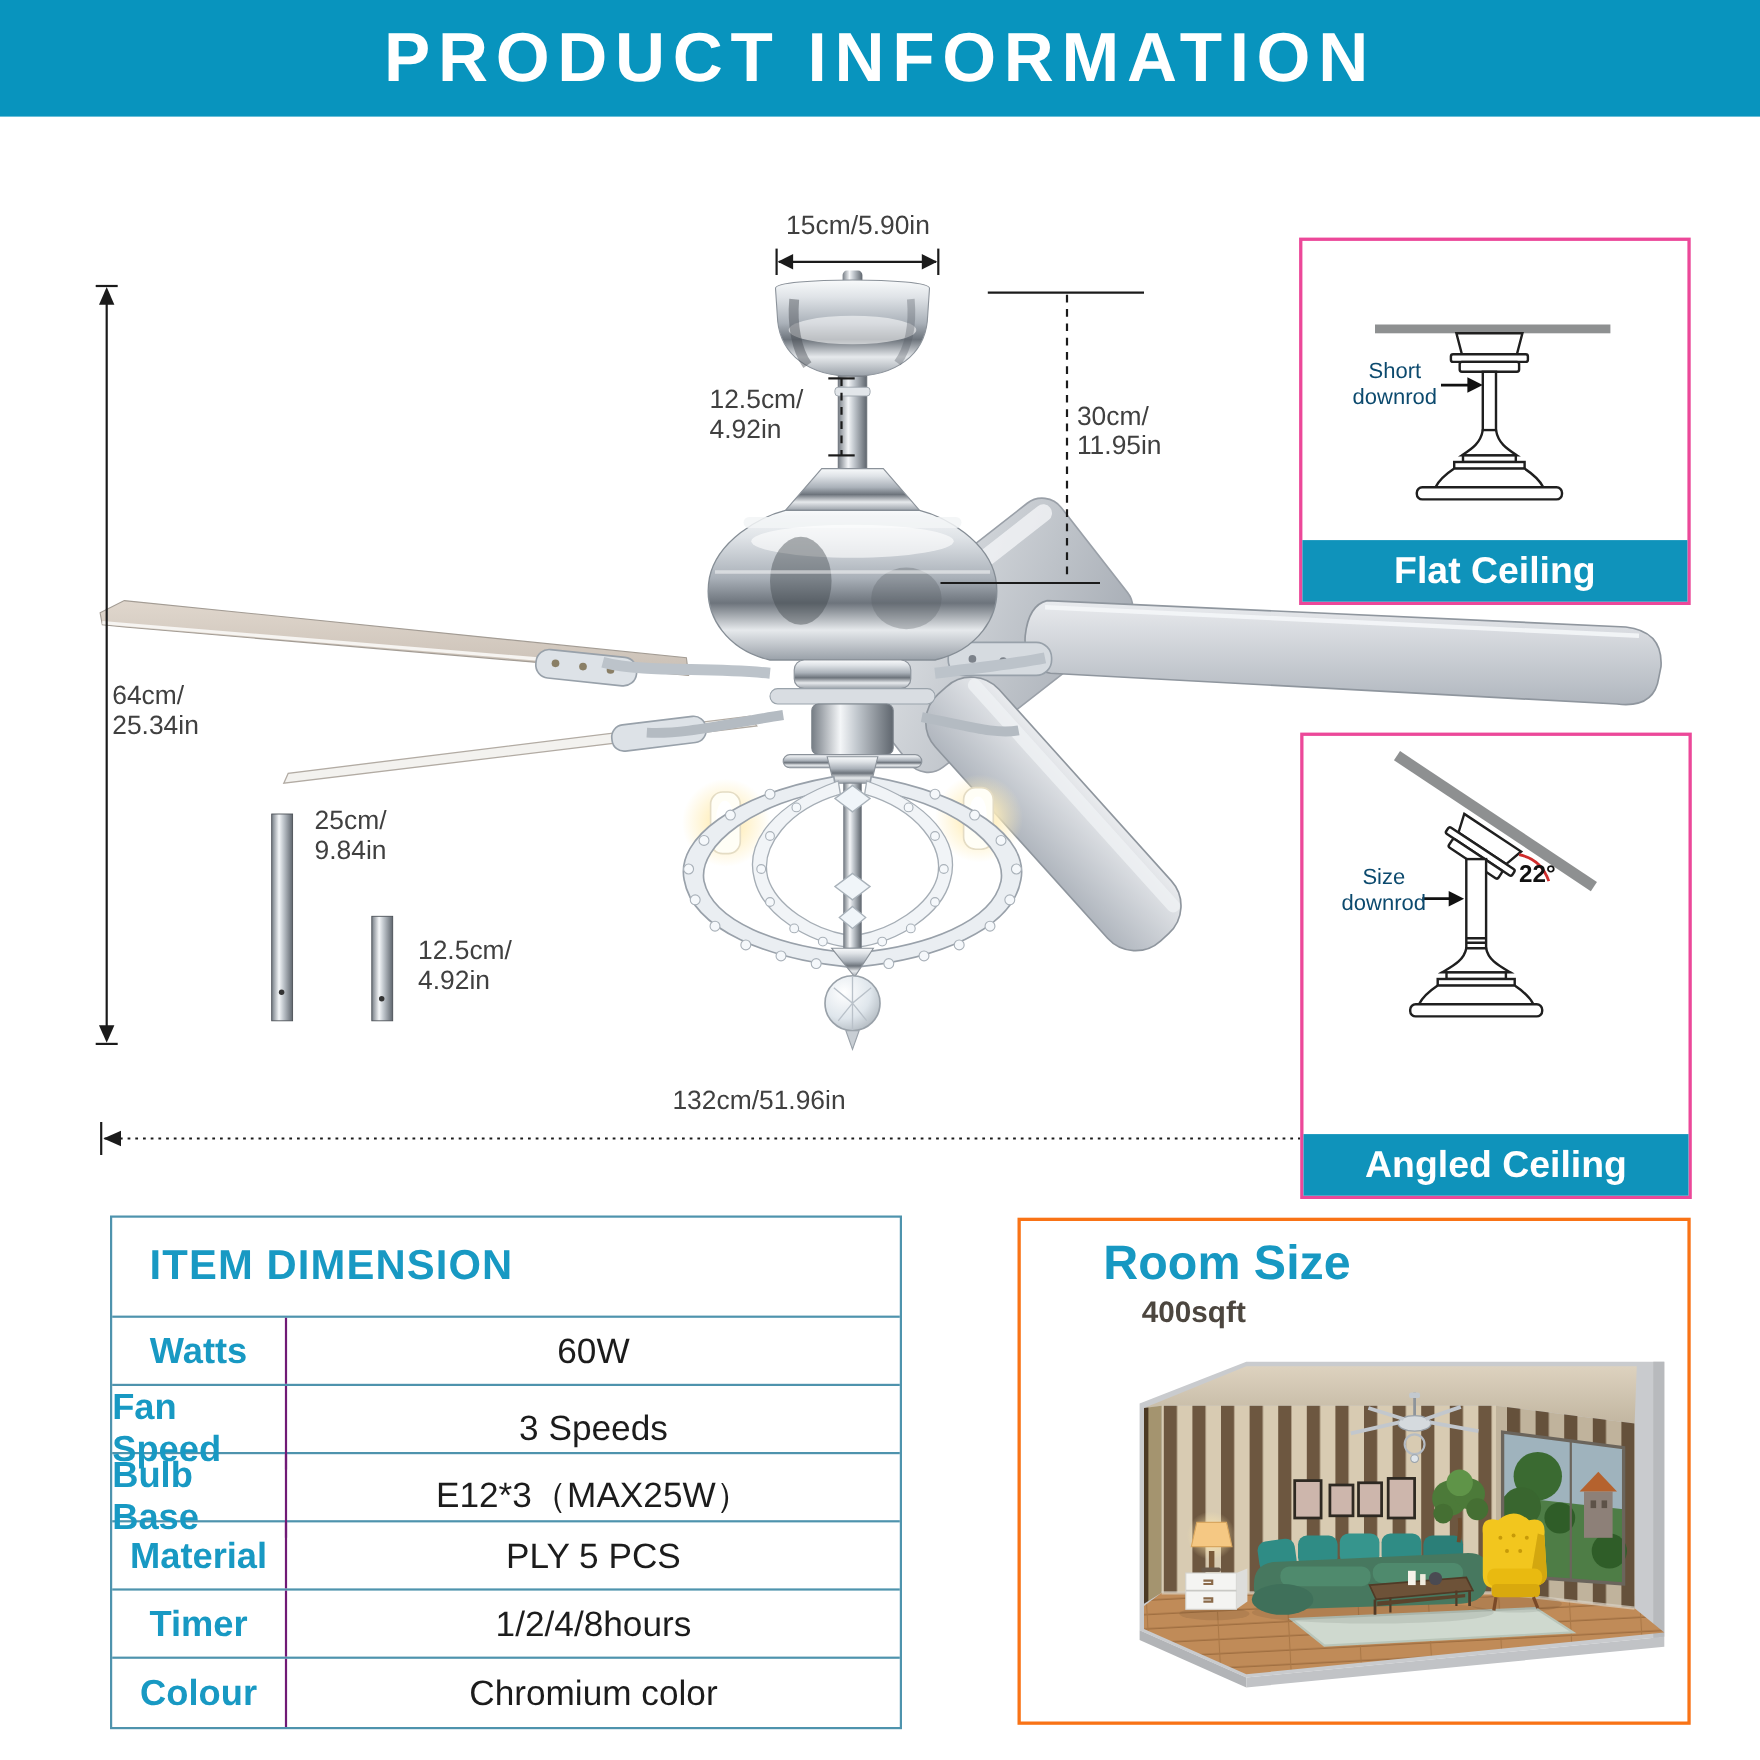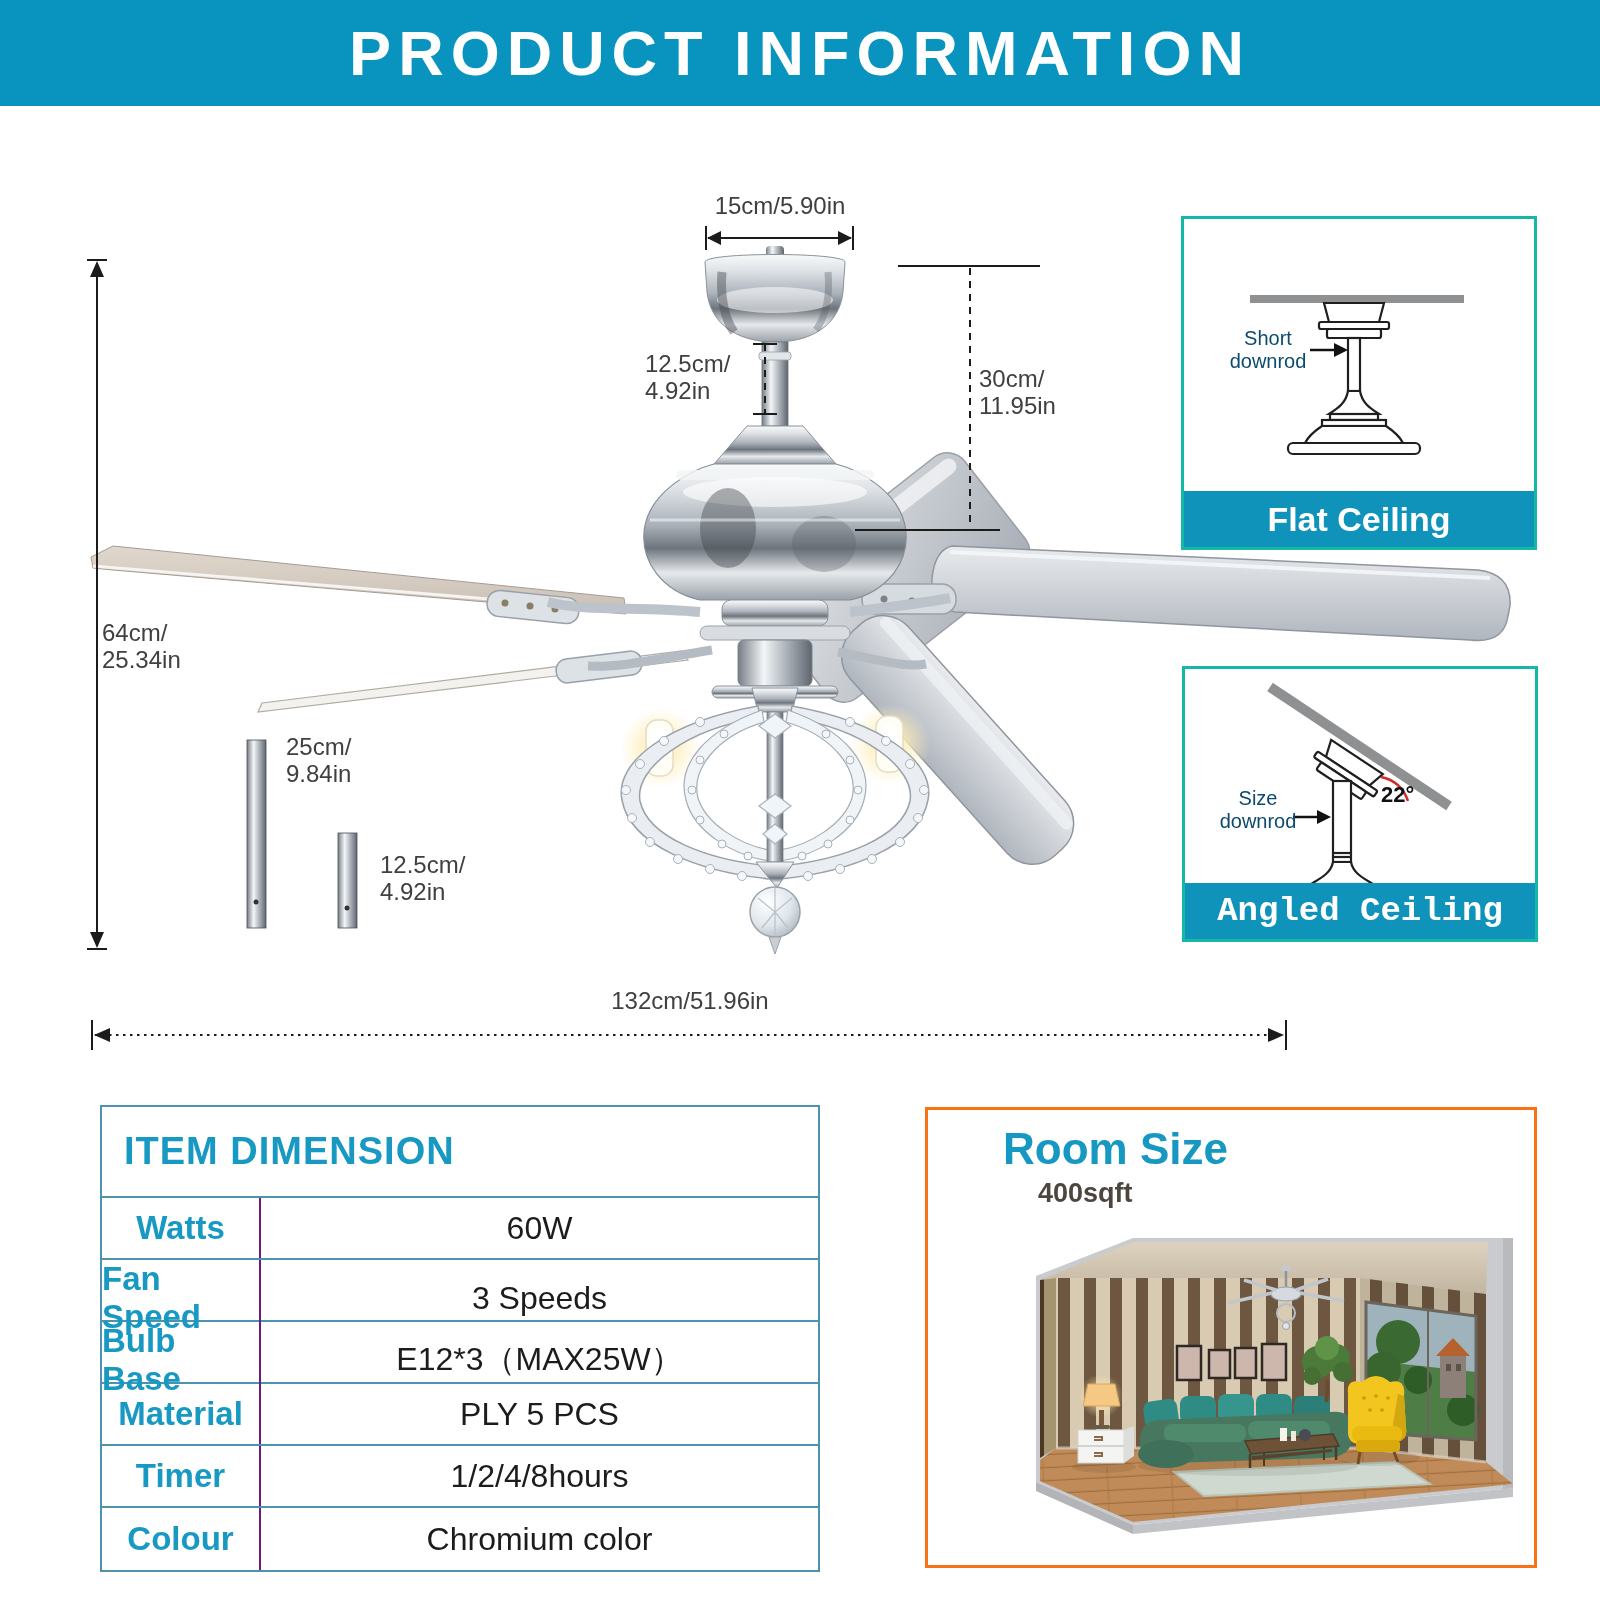--- a/index.html
+++ b/index.html
@@ -10,30 +10,30 @@
           display:flex;align-items:center;justify-content:center;}
   .banner .title{color:#ffffff;font-size:63px;font-weight:bold;letter-spacing:7px;white-space:nowrap;}
   
   .main-svg{position:absolute;left:0;top:0;width:1600px;height:1600px;z-index:1;}
   
   .dim-label{position:absolute;z-index:2;font-size:24px;line-height:1.12;color:#404040;}
   .dim-label.center{text-align:center;}
   
   .mount-title{position:absolute;left:1181px;top:120px;width:356px;z-index:3;text-align:center;
                font-size:46px;font-weight:bold;color:#1295be;}
-  .mount-box{position:absolute;width:356px;z-index:3;background:#fff;border:3px solid #14b8a6;box-sizing:border-box;}
+  .mount-box{position:absolute;width:356px;z-index:3;background:#fff;border:3px solid #ec4899;box-sizing:border-box;}
   .mount-box svg{position:absolute;left:0;top:0;}
   .mount-band{position:absolute;left:0;bottom:0;width:100%;height:56px;background:#0f93bb;
               display:flex;align-items:center;justify-content:center;}
   .mount-band span{color:#fff;font-size:34px;font-weight:bold;}
   .mini-note{position:absolute;z-index:4;font-size:20px;line-height:1.15;color:#0c4a6e;text-align:center;}
   .angle-note{position:absolute;z-index:4;font-size:22px;font-weight:bold;color:#111;}
   
   .spec{position:absolute;left:100px;top:1105px;width:720px;z-index:3;border:2px solid #4e93ad;box-sizing:border-box;background:#fff;}
-  .spec-head{height:91px;border-bottom:2px solid #4e93ad;display:flex;align-items:center;padding-left:22px;box-sizing:border-box;}
+  .spec-head{height:91px;border-bottom:2px solid #4e93ad;display:flex;align-items:center;padding-left:34px;box-sizing:border-box;}
   .spec-head span{color:#1899c3;font-size:38px;font-weight:bold;letter-spacing:1px;}
   .spec-row{height:62px;display:grid;grid-template-columns:159px 1fr;border-bottom:2px solid #4e93ad;box-sizing:border-box;}
   .spec-row:last-child{border-bottom:none;}
   .spec-row .lab{display:flex;align-items:center;justify-content:center;border-right:2px solid #701a75;
                  color:#1899c3;font-size:33px;font-weight:bold;}
   .spec-row .val{display:flex;align-items:center;justify-content:center;font-size:32px;color:#1c1c1c;}
   
   .room-panel{position:absolute;left:925px;top:1107px;width:612px;height:461px;z-index:3;
               border:3px solid #f97316;box-sizing:border-box;background:#fff;}
   .room-title{position:absolute;left:75px;top:14px;font-size:44px;font-weight:bold;color:#1798c2;}
@@ -285,21 +285,21 @@
     </svg>
     <div class="mount-band">
       <span>Flat Ceiling</span>
     </div>
   </div>
   <div class="mini-note" style="left:1222px;top:327px;width:92px;">
     <div>Short</div>
     <div>downrod</div>
   </div>
 
-  <div class="mount-box" style="left:1182px;top:666px;height:276px;font-family:Liberation Mono, monospace;">
+  <div class="mount-box" style="left:1182px;top:666px;height:424px;">
     <svg width="349" height="274" viewBox="0 0 349 274" xmlns="http://www.w3.org/2000/svg">
       <line x1="85" y1="18" x2="264" y2="137" stroke="#8e9091" stroke-width="10"></line>
       <g transform="translate(172,88) rotate(33.5)" fill="#ffffff" stroke="#1f1f1f" stroke-width="2.2">
         <polygon points="-31,0 31,0 26,17 -26,17"></polygon>
         <rect x="-36" y="17" width="72" height="7" rx="2"></rect>
         <rect x="-27" y="24" width="54" height="9" rx="2"></rect>
       </g>
       <path d="M196,108 Q216,112 223,132" stroke="#cf2d2d" stroke-width="2.5" fill="none"></path>
       <g fill="#ffffff" stroke="#1f1f1f" stroke-width="2.2">
         <rect x="148" y="112" width="18" height="81"></rect>

